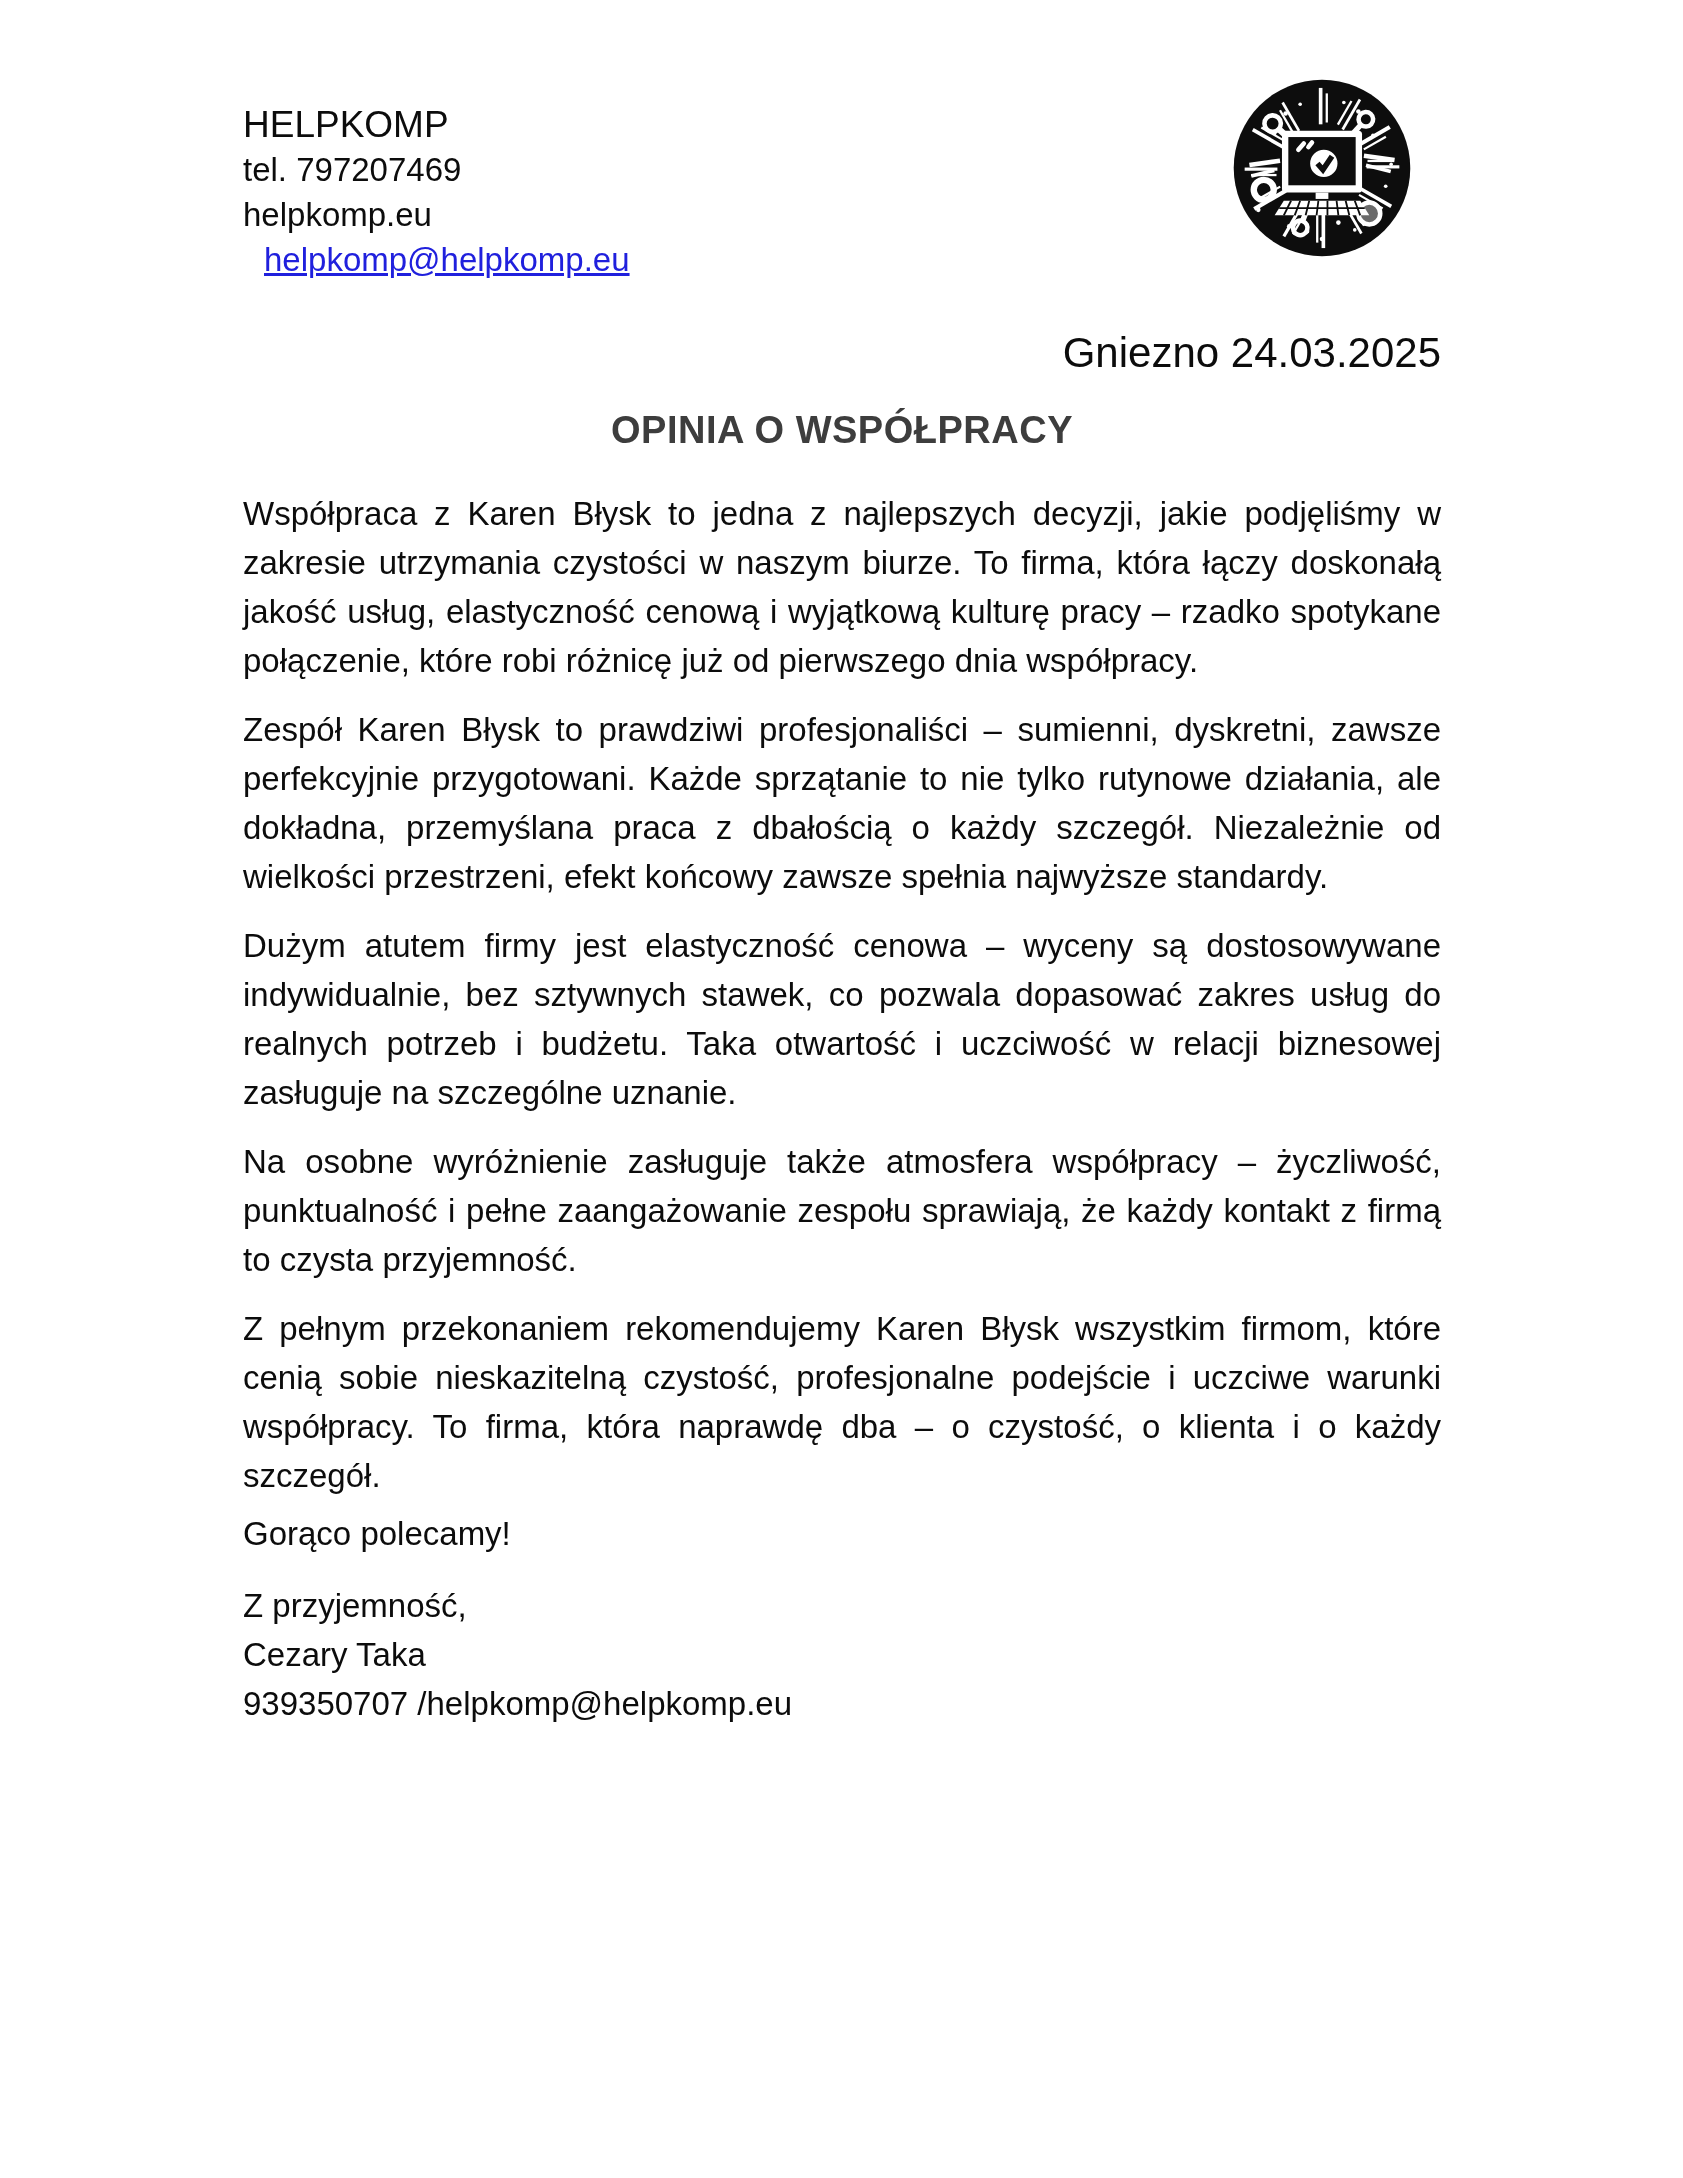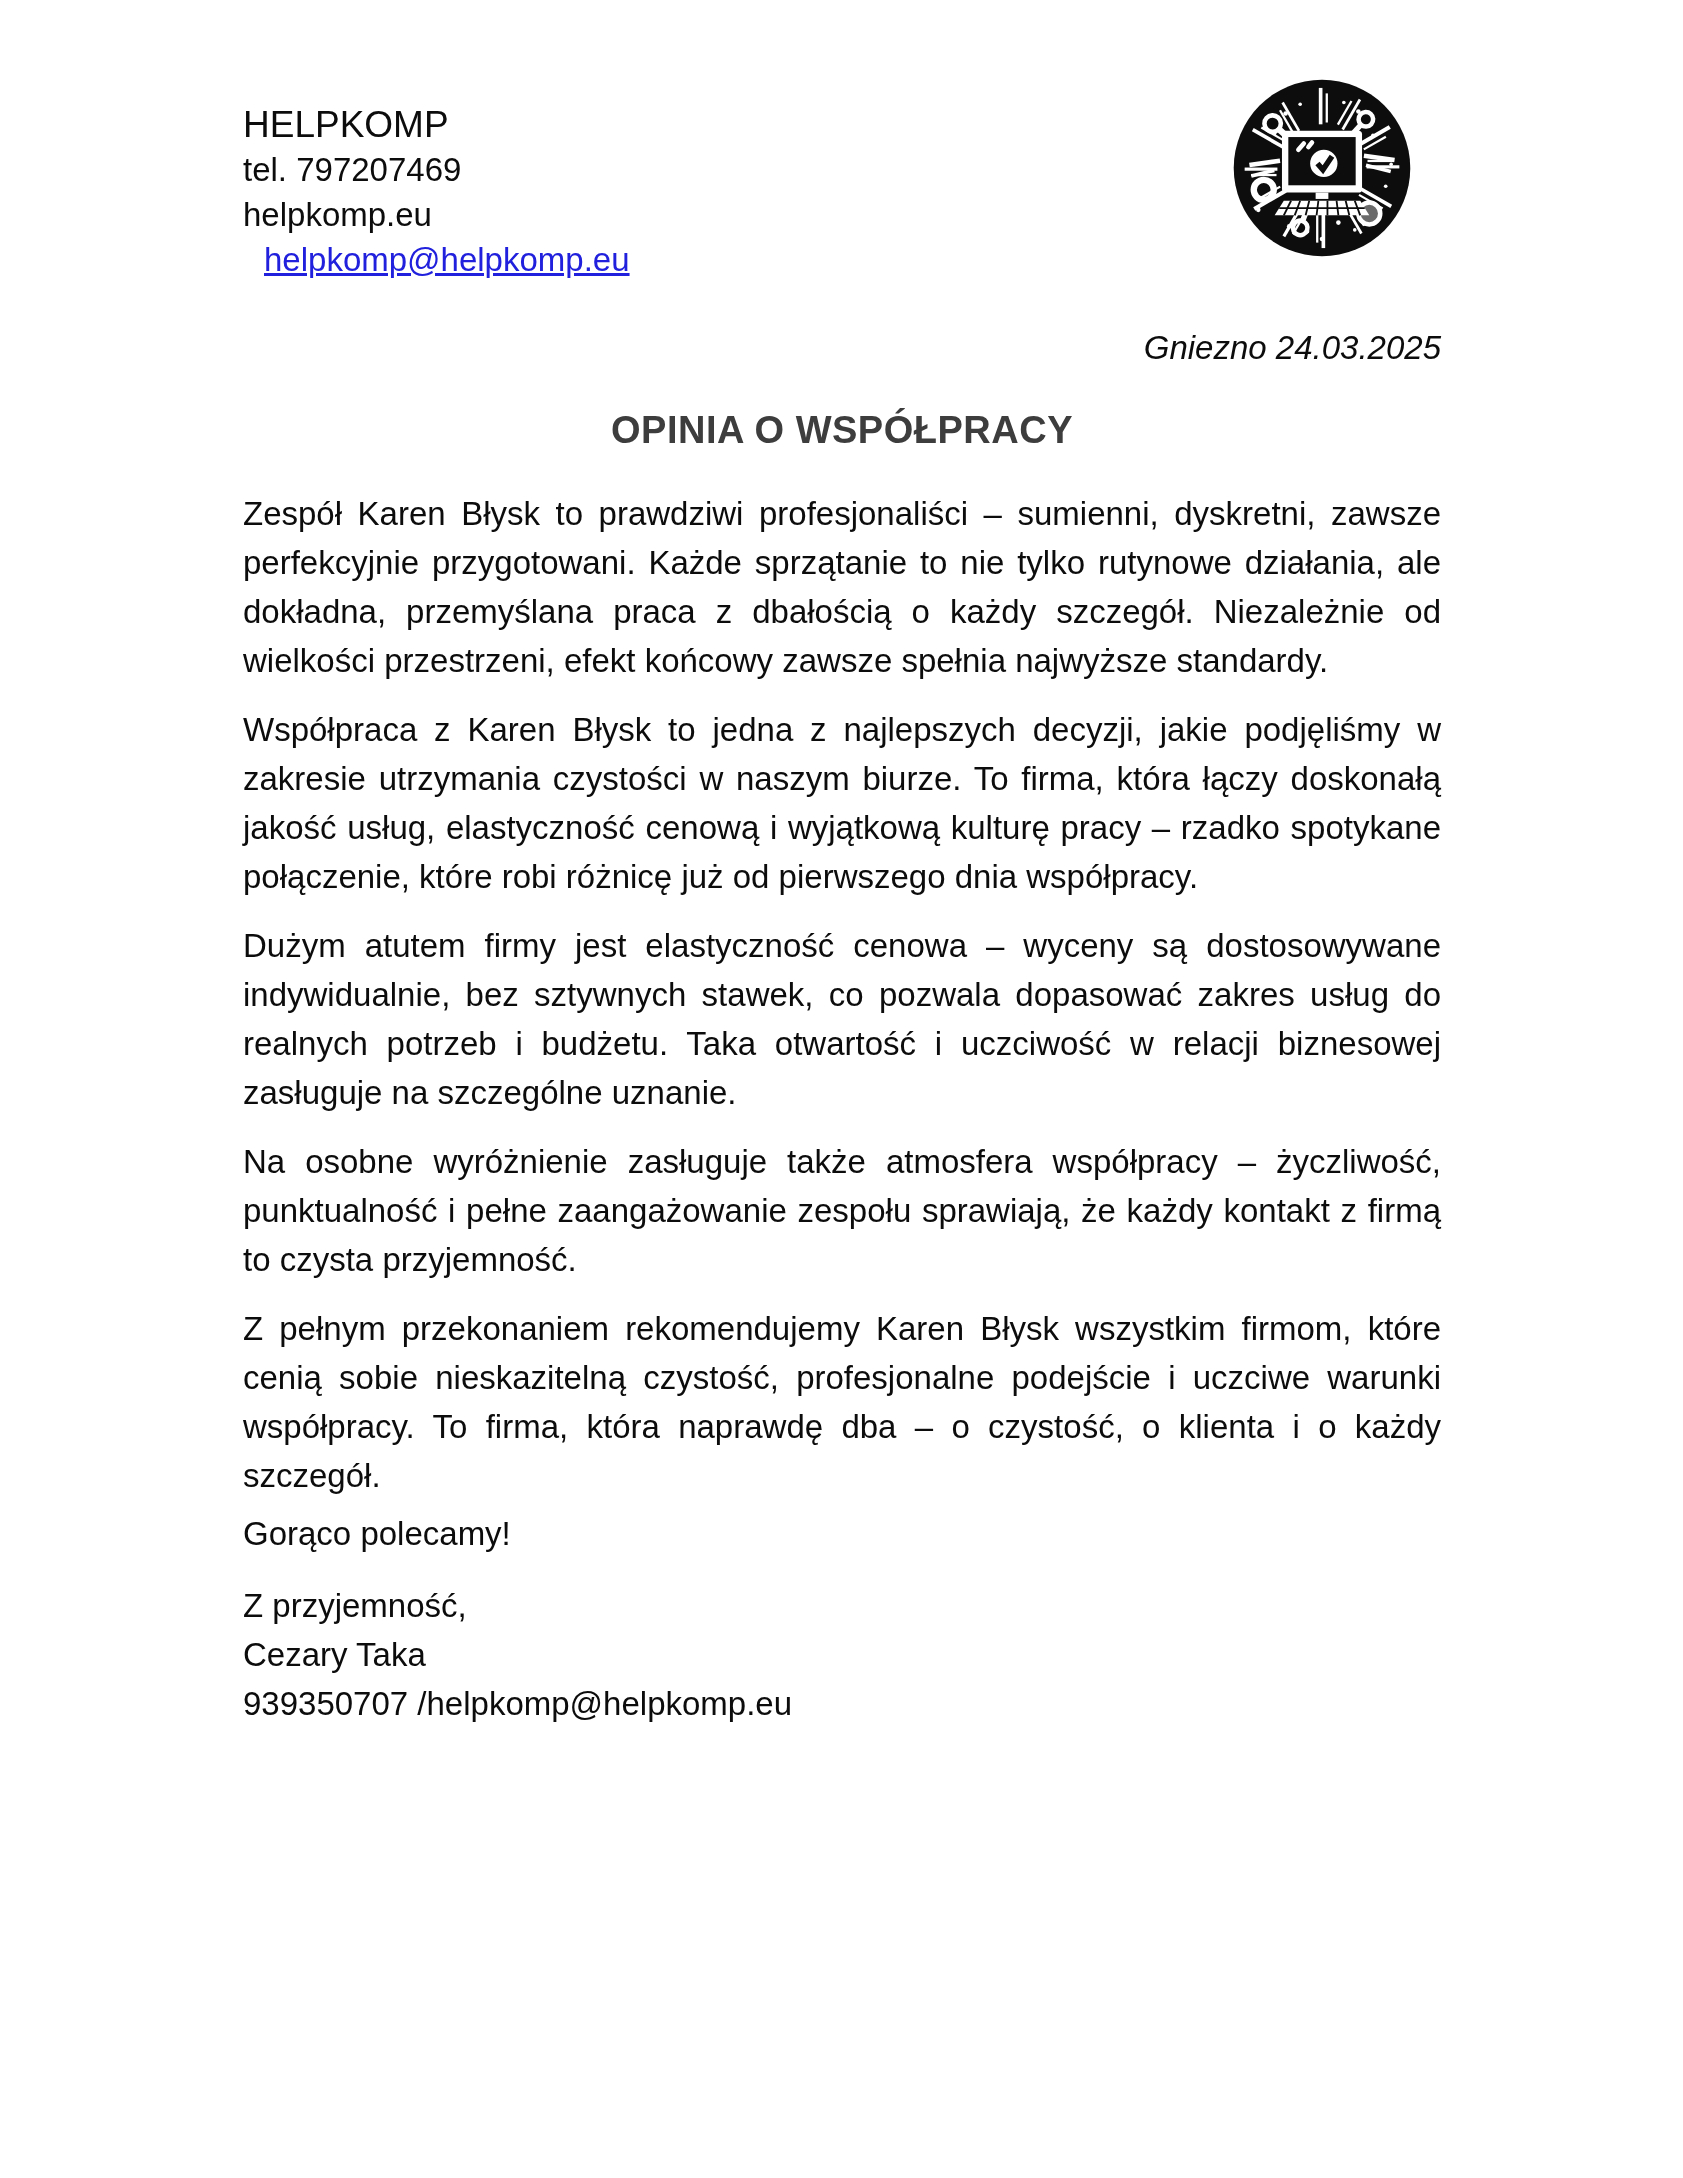--- a/index.html
+++ b/index.html
@@ -14,21 +14,21 @@
   
   .company-block{position:absolute;left:243px;top:102px;}
   .company-name{font-size:37px;line-height:45px;color:#0c0c0c;}
   .company-line{font-size:33px;line-height:45px;color:#0c0c0c;}
   .email-link{font-size:33px;line-height:45px;color:var(--link-blue,#2020dd);text-decoration:underline;cursor:pointer;margin-left:21px;}
 
   
   .logo-wrap{position:absolute;left:1231px;top:77px;width:182px;height:182px;}
 
   
-  .date-line{position:absolute;left:243px;top:329px;width:1198px;text-align:right;font-size:33px;color:#0c0c0c;font-style:italic;}
+  .date-line{position:absolute;left:243px;top:329px;width:1198px;text-align:right;font-size:42px;color:#0c0c0c;}
 
   
   .doc-title{position:absolute;left:243px;top:409px;width:1198px;text-align:center;
     font-size:38px;font-weight:bold;color:var(--title-gray,#3d3d3d);letter-spacing:0.5px;}
 
   
   .body-text{position:absolute;left:243px;top:489px;width:1198px;}
   .body-text p{
     margin:0 0 20px 0;
     font-size:33px;line-height:49px;
@@ -167,22 +167,22 @@
         </g>
       </svg>
     </span>
   </div>
 
   <div class="date-line">Gniezno 24.03.2025</div>
 
   <div class="doc-title">OPINIA O WSPÓŁPRACY</div>
 
   <div class="body-text">
+    <p>Współpraca z Karen Błysk to jedna z najlepszych decyzji, jakie podjęliśmy w zakresie utrzymania czystości w naszym biurze. To firma, która łączy doskonałą jakość usług, elastyczność cenową i wyjątkową kulturę pracy – rzadko spotykane połączenie, które robi różnicę już od pierwszego dnia współpracy.</p>
     <p>Zespół Karen Błysk to prawdziwi profesjonaliści – sumienni, dyskretni, zawsze perfekcyjnie przygotowani. Każde sprzątanie to nie tylko rutynowe działania, ale dokładna, przemyślana praca z dbałością o każdy szczegół. Niezależnie od wielkości przestrzeni, efekt końcowy zawsze spełnia najwyższe standardy.</p>
-    <p>Współpraca z Karen Błysk to jedna z najlepszych decyzji, jakie podjęliśmy w zakresie utrzymania czystości w naszym biurze. To firma, która łączy doskonałą jakość usług, elastyczność cenową i wyjątkową kulturę pracy – rzadko spotykane połączenie, które robi różnicę już od pierwszego dnia współpracy.</p>
     <p>Dużym atutem firmy jest elastyczność cenowa – wyceny są dostosowywane indywidualnie, bez sztywnych stawek, co pozwala dopasować zakres usług do realnych potrzeb i budżetu. Taka otwartość i uczciwość w relacji biznesowej zasługuje na szczególne uznanie.</p>
     <p>Na osobne wyróżnienie zasługuje także atmosfera współpracy – życzliwość, punktualność i pełne zaangażowanie zespołu sprawiają, że każdy kontakt z firmą to czysta przyjemność.</p>
     <p>Z pełnym przekonaniem rekomendujemy Karen Błysk wszystkim firmom, które cenią sobie nieskazitelną czystość, profesjonalne podejście i uczciwe warunki współpracy. To firma, która naprawdę dba – o czystość, o klienta i o każdy szczegół.</p>
   </div>
 
   <div class="salute">Gorąco polecamy!</div>
   <div class="signature">
     <div>Z przyjemność,</div>
     <div>Cezary Taka</div>
     <div>939350707 /helpkomp@helpkomp.eu</div>

